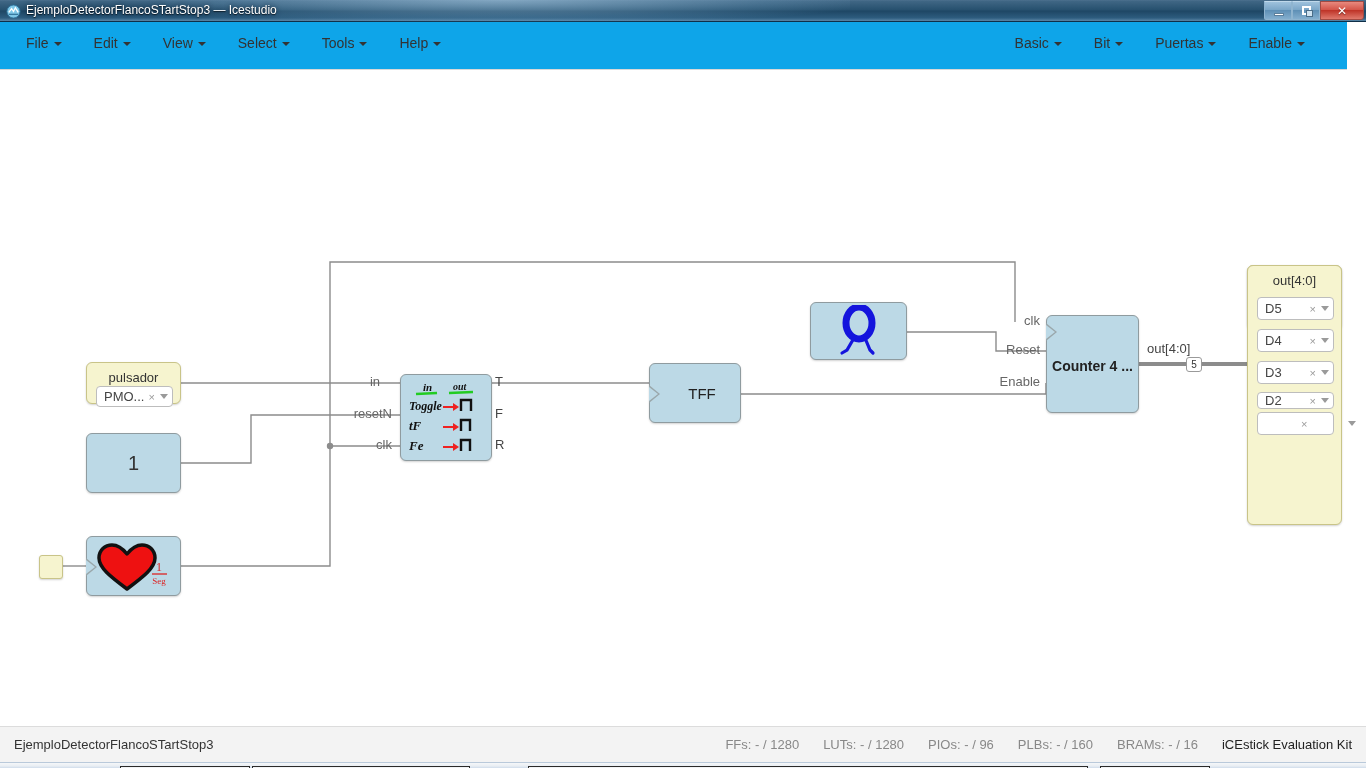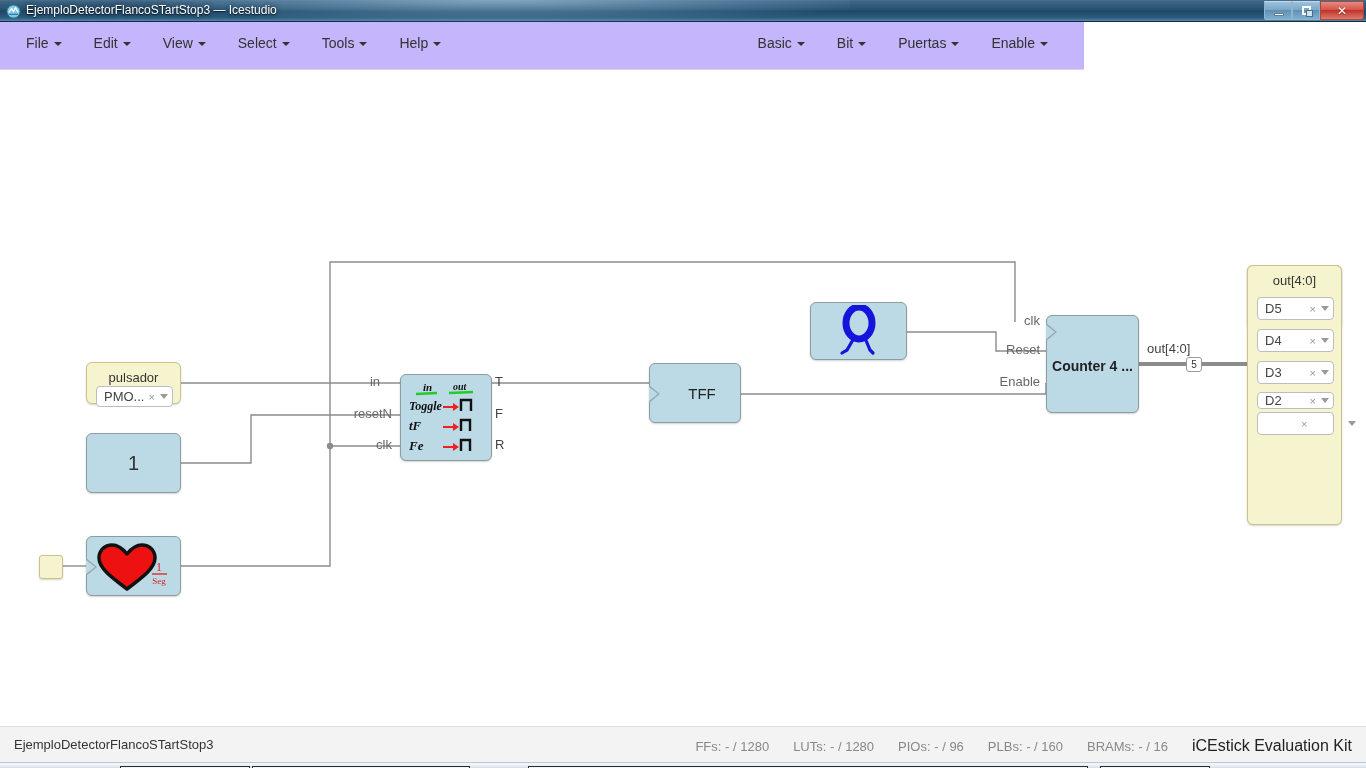--- a/index.html
+++ b/index.html
@@ -99,27 +99,27 @@
     left: 2px; top: 2px; width: 7px; height: 7px;
     border: 1px solid #4a6d88;
     background: #cfe2f0;
     box-sizing: border-box;
   }
 
   
   .menubar {
     position: absolute;
     left: 0; top: 22px;
-    width: 1084px; height: 48px;
-    background: #c4b5fd;
+    width: 1347px; height: 48px;
+    background: #0ea5e9;
     border-bottom: 1px solid #d8d8d8;
     box-sizing: border-box;
   }
   .menu-left { position: absolute; left: 10px; top: 0; display: flex; }
-  .menu-right { position: absolute; right: 20px; top: 0; display: flex; }
+  .menu-right { position: absolute; right: 26px; top: 0; display: flex; }
   .menu-item {
     padding: 13px 16px 13px 16px;
     font-size: 14px;
     color: #333333;
     cursor: default;
     white-space: nowrap;
     display: flex;
     align-items: center;
     gap: 5px;
   }
@@ -278,21 +278,21 @@
     color: #333333;
   }
   .sb-right {
     position: absolute;
     right: 14px; top: 10px;
     display: flex;
     gap: 24px;
     align-items: baseline;
   }
   .sb-res { font-size: 13px; color: #888888; white-space: nowrap; }
-  .sb-board { font-size: 16px; color: #222222; white-space: nowrap; }
+  .sb-board { font-size: 13px; color: #222222; white-space: nowrap; }
 
   
   .taskbar {
     position: absolute;
     left: 0; top: 762px;
     width: 1366px; height: 6px;
     background: linear-gradient(to bottom, #f5f7f9 0%, #e9eef3 60%, #cfdceb 100%);
     border-top: 1px solid #b9c9da;
     box-sizing: border-box;
   }

